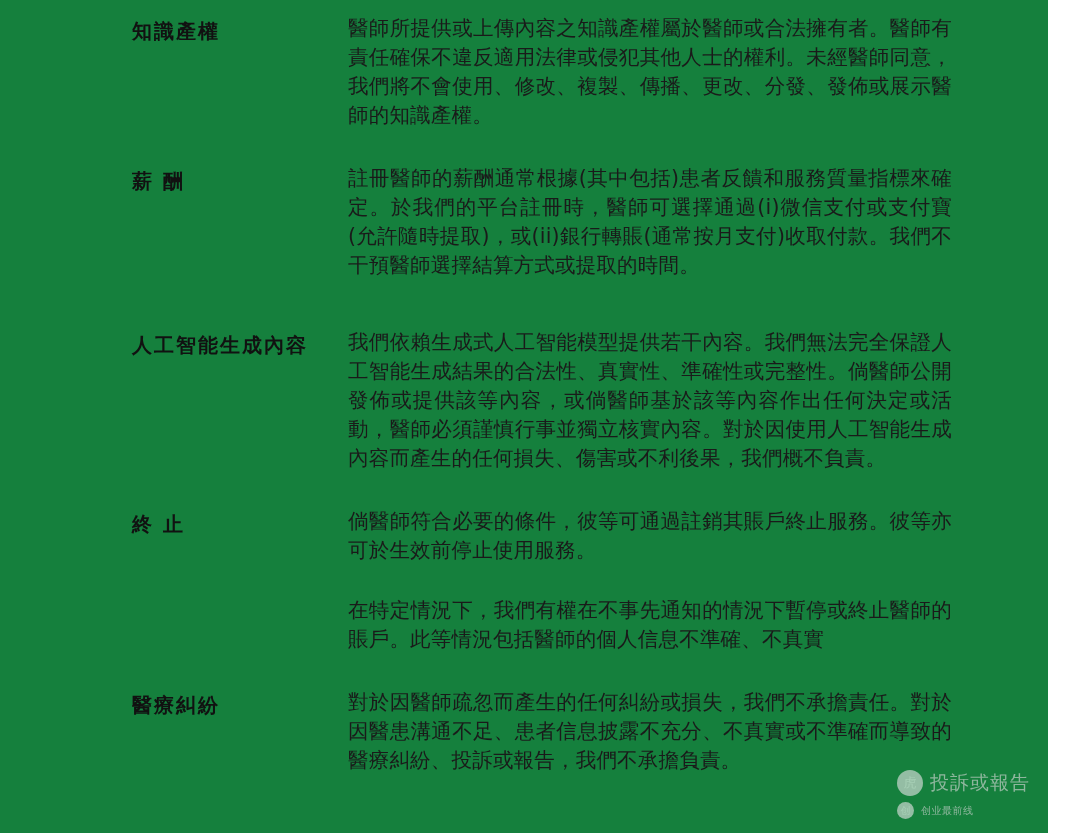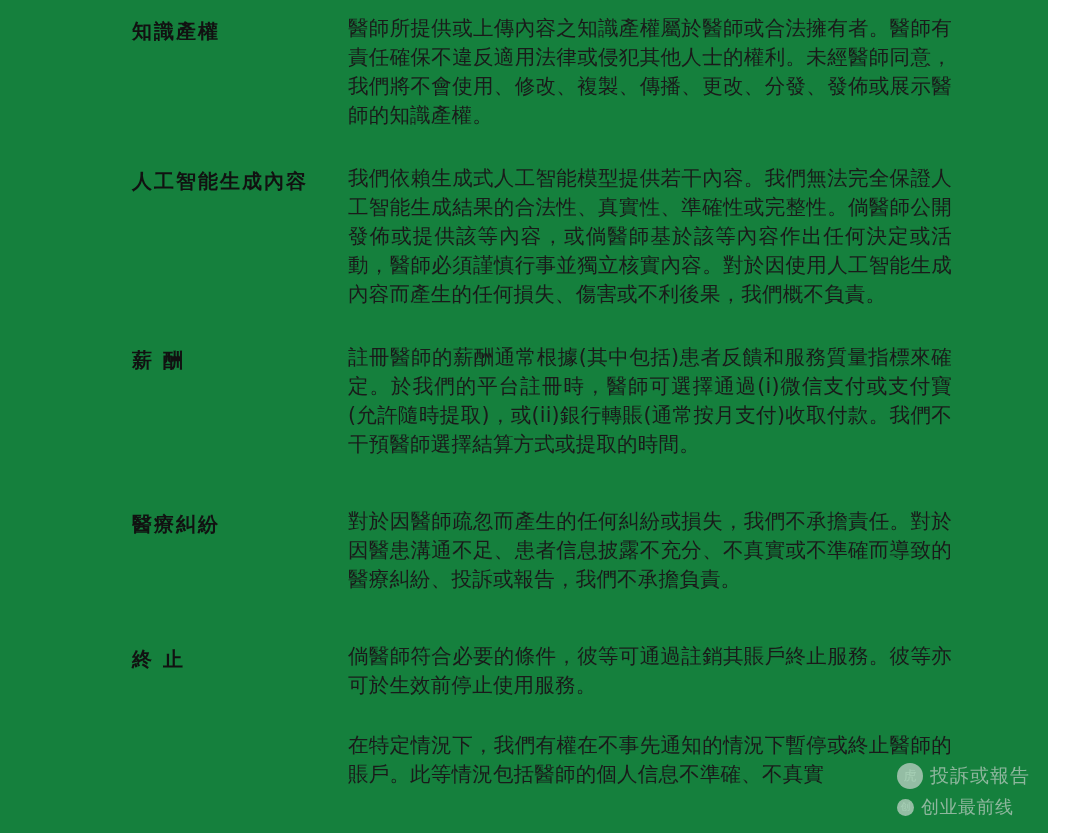--- a/index.html
+++ b/index.html
@@ -93,62 +93,62 @@
     font-size: 10px;
   }
   .wm-text {
     font-family: "DejaVu Sans", "Liberation Sans", sans-serif;
     font-size: 19px;
     color: #d8d8d8;
     letter-spacing: 1px;
     white-space: nowrap;
   }
   .wm-text-small {
-    font-size: 18px;
+    font-size: 10px;
     letter-spacing: 0.5px;
   }
 </style>
 </head>
 <body>
 
 <div class="page">
 
   <div class="row">
     <div class="term">知識產權</div>
     <div class="body-col">
       <p class="para">醫師所提供或上傳內容之知識產權屬於醫師或合法擁有者。醫師有責任確保不違反適用法律或侵犯其他人士的權利。未經醫師同意，我們將不會使用、修改、複製、傳播、更改、分發、發佈或展示醫師的知識產權。</p>
     </div>
   </div>
 
-  <div class="row">
-    <div class="term">人工智能生成內容</div>
-    <div class="body-col">
-      <p class="para">我們依賴生成式人工智能模型提供若干內容。我們無法完全保證人工智能生成結果的合法性、真實性、準確性或完整性。倘醫師公開發佈或提供該等內容，或倘醫師基於該等內容作出任何決定或活動，醫師必須謹慎行事並獨立核實內容。對於因使用人工智能生成內容而產生的任何損失、傷害或不利後果，我們概不負責。</p>
-    </div>
-  </div>
-
   <div class="row row-gap-large">
     <div class="term">薪 酬</div>
     <div class="body-col">
       <p class="para">註冊醫師的薪酬通常根據(其中包括)患者反饋和服務質量指標來確定。於我們的平台註冊時，醫師可選擇通過(i)微信支付或支付寶(允許隨時提取)，或(ii)銀行轉賬(通常按月支付)收取付款。我們不干預醫師選擇結算方式或提取的時間。</p>
     </div>
   </div>
 
-  <div class="row row-gap-large">
-    <div class="term">醫療糾紛</div>
+  <div class="row">
+    <div class="term">人工智能生成內容</div>
     <div class="body-col">
-      <p class="para">對於因醫師疏忽而產生的任何糾紛或損失，我們不承擔責任。對於因醫患溝通不足、患者信息披露不充分、不真實或不準確而導致的醫療糾紛、投訴或報告，我們不承擔負責。</p>
+      <p class="para">我們依賴生成式人工智能模型提供若干內容。我們無法完全保證人工智能生成結果的合法性、真實性、準確性或完整性。倘醫師公開發佈或提供該等內容，或倘醫師基於該等內容作出任何決定或活動，醫師必須謹慎行事並獨立核實內容。對於因使用人工智能生成內容而產生的任何損失、傷害或不利後果，我們概不負責。</p>
     </div>
   </div>
 
   <div class="row">
     <div class="term">終 止</div>
     <div class="body-col">
       <p class="para">倘醫師符合必要的條件，彼等可通過註銷其賬戶終止服務。彼等亦可於生效前停止使用服務。</p>
       <p class="para">在特定情況下，我們有權在不事先通知的情況下暫停或終止醫師的賬戶。此等情況包括醫師的個人信息不準確、不真實</p>
+    </div>
+  </div>
+
+  <div class="row row-gap-large">
+    <div class="term">醫療糾紛</div>
+    <div class="body-col">
+      <p class="para">對於因醫師疏忽而產生的任何糾紛或損失，我們不承擔責任。對於因醫患溝通不足、患者信息披露不充分、不真實或不準確而導致的醫療糾紛、投訴或報告，我們不承擔負責。</p>
     </div>
   </div>
 
   <div class="watermark">
     <div class="wm-row">
       <span class="wm-badge">虎</span>
       <span class="wm-text">投訴或報告</span>
     </div>
     <div class="wm-row">
       <span class="wm-badge wm-badge-small">创</span>

